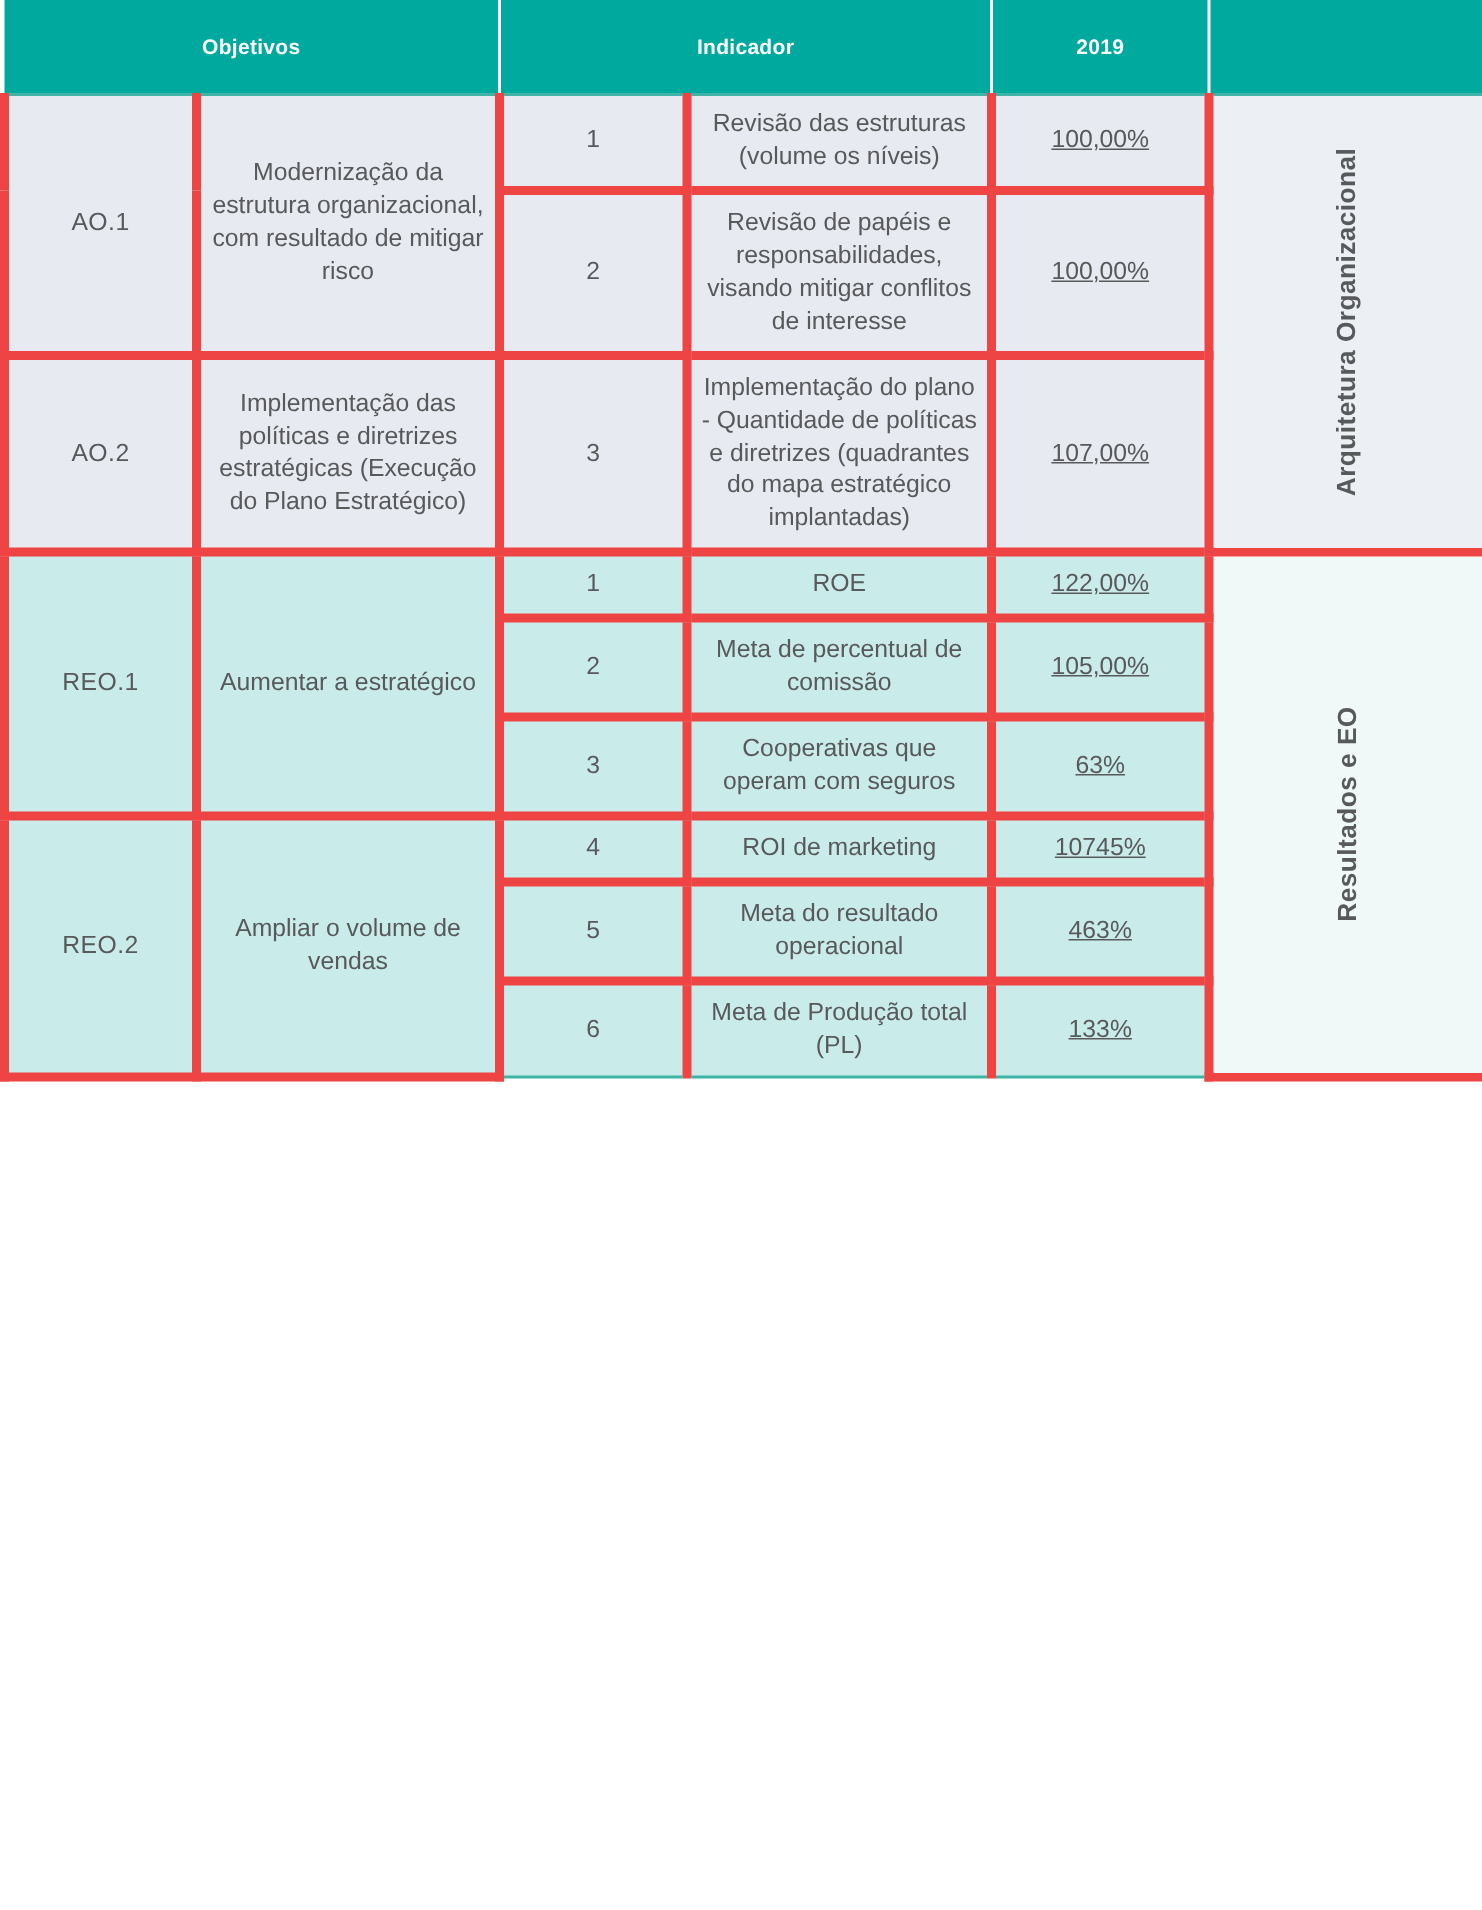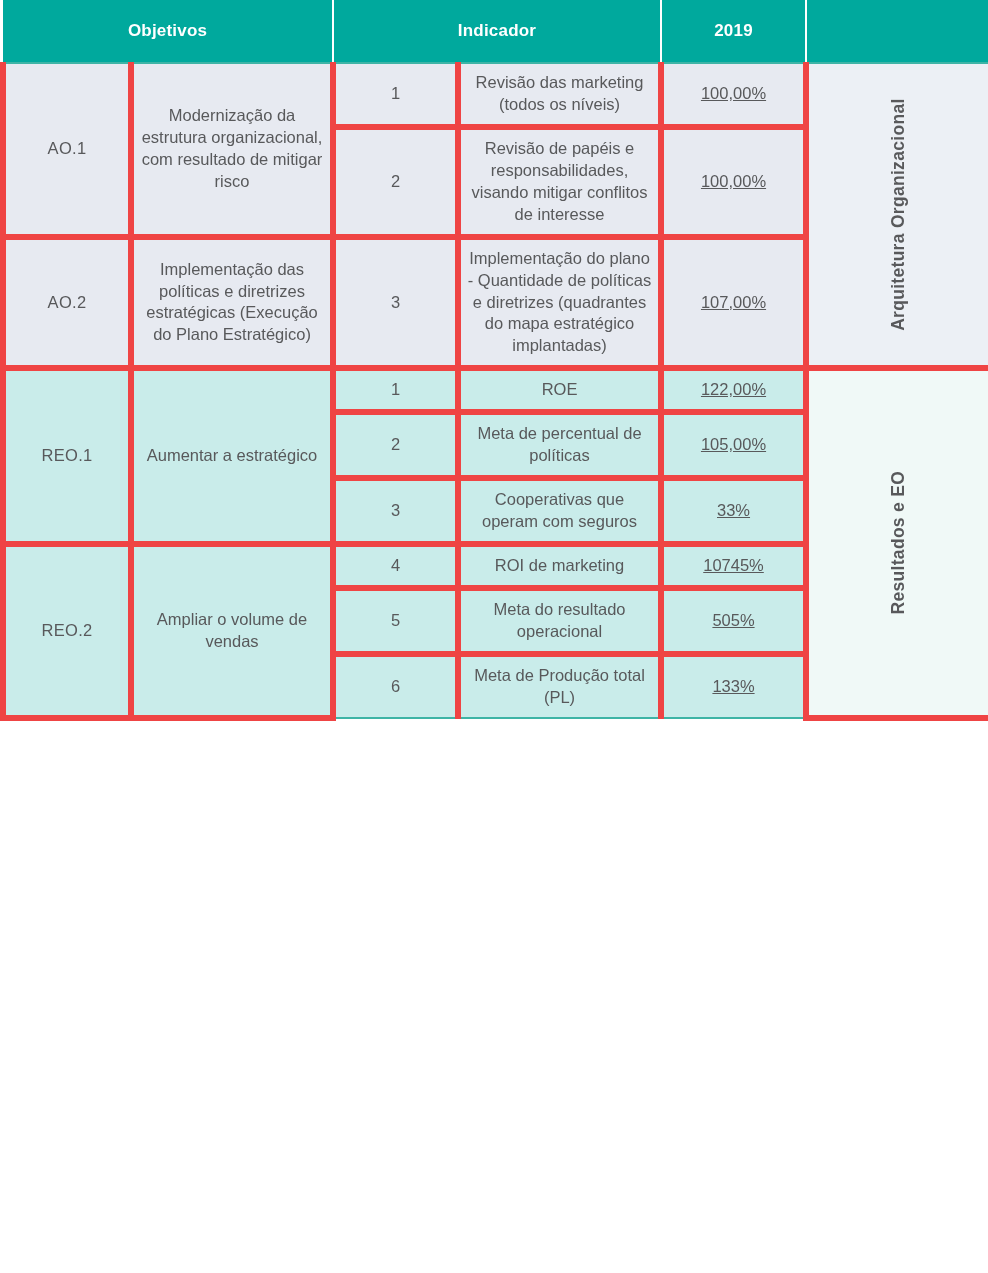--- a/index.html
+++ b/index.html
@@ -17,21 +17,21 @@
   .kpi-table {
     width: 988px;
     border-collapse: collapse;
     table-layout: fixed;
   }
 
   
   .kpi-table thead th {
     background: #00a99d;
     color: #ffffff;
-    font-size: 17px;
+    font-size: 14px;
     font-weight: bold;
     height: 62px;
     vertical-align: middle;
     letter-spacing: .2px;
     border: none;
     border-right: 2px solid #ffffff;
     padding: 0;
   }
   .kpi-table thead th.last-head { border-right: none; }
 
@@ -100,21 +100,21 @@
       <th colspan="2">Indicador</th>
       <th>2019</th>
       <th class="last-head"></th>
     </tr>
   </thead>
   <tbody id="table-body">
       <tr class="zone-ao zone-start">
         <td class="code-cell" rowspan="2">AO.1</td>
         <td class="desc-cell" rowspan="2">Modernização da estrutura organizacional, com resultado de mitigar risco</td>
         <td class="num-cell">1</td>
-        <td class="ind-cell">Revisão das marketing (todos os níveis)</td>
+        <td class="ind-cell">Revisão das estruturas (volume os níveis)</td>
         <td class="value-cell">100,00%</td>
         <td class="group-cell group-ao" rowspan="3">
           <div class="rot-wrap">
             <span class="rot-text">Arquitetura Organizacional</span>
           </div>
         </td>
       </tr>
       <tr class="zone-ao">
         <td class="num-cell">2</td>
         <td class="ind-cell">Revisão de papéis e responsabilidades, visando mitigar conflitos de interesse</td>
@@ -134,39 +134,39 @@
         <td class="ind-cell">ROE</td>
         <td class="value-cell">122,00%</td>
         <td class="group-cell group-reo" rowspan="6">
           <div class="rot-wrap">
             <span class="rot-text">Resultados e EO</span>
           </div>
         </td>
       </tr>
       <tr class="zone-reo">
         <td class="num-cell">2</td>
-        <td class="ind-cell">Meta de percentual de políticas</td>
+        <td class="ind-cell">Meta de percentual de comissão</td>
         <td class="value-cell">105,00%</td>
       </tr>
       <tr class="zone-reo">
         <td class="num-cell">3</td>
         <td class="ind-cell">Cooperativas que operam com seguros</td>
-        <td class="value-cell">33%</td>
+        <td class="value-cell">63%</td>
       </tr>
       <tr class="zone-reo">
         <td class="code-cell" rowspan="3">REO.2</td>
         <td class="desc-cell" rowspan="3">Ampliar o volume de vendas</td>
         <td class="num-cell">4</td>
         <td class="ind-cell">ROI de marketing</td>
         <td class="value-cell">10745%</td>
       </tr>
       <tr class="zone-reo">
         <td class="num-cell">5</td>
         <td class="ind-cell">Meta do resultado operacional</td>
-        <td class="value-cell">505%</td>
+        <td class="value-cell">463%</td>
       </tr>
       <tr class="zone-reo last-row">
         <td class="num-cell">6</td>
         <td class="ind-cell">Meta de Produção total (PL)</td>
         <td class="value-cell">133%</td>
       </tr>
     </tbody>
 </table>
 
 </body></html>

